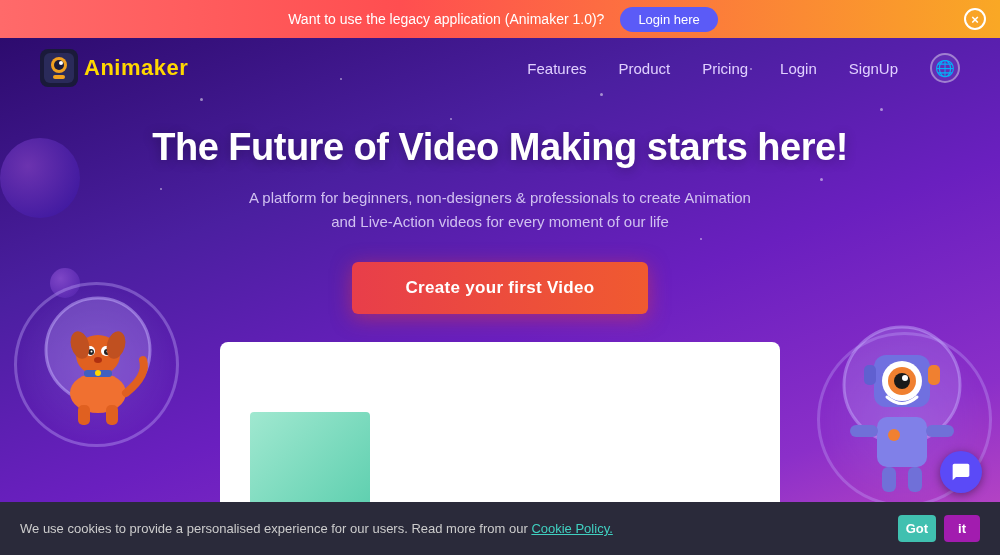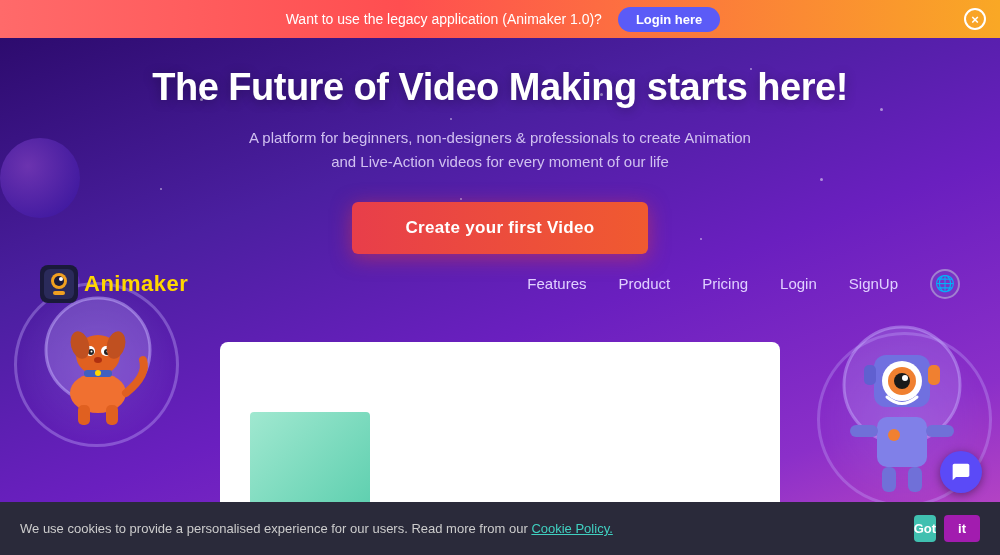--- a/index.html
+++ b/index.html
@@ -23,21 +23,21 @@
       font-size: 14px;
     }
     #login-here-btn {
       background: #5b5bf7;
       color: #fff;
       border: none;
       border-radius: 20px;
       padding: 5px 18px;
       font-size: 13px;
       cursor: pointer;
-      font-weight: 700;
+      font-weight: 400;
       text-align: center;
     }
     #banner-close {
       position: absolute;
       right: 14px;
       top: 50%;
       transform: translateY(-50%);
       background: transparent;
       border: 2px solid #fff;
       border-radius: 50%;
@@ -246,21 +246,21 @@
     #cookie-link {
       color: #40d0c0;
       text-decoration: underline;
       cursor: pointer;
     }
     #cookie-got-btn {
       background: #40c0b0;
       color: #fff;
       border: none;
       border-radius: 4px;
-      padding: 6px 0;
+      padding: 6px 8px;
       font-size: 13px;
       cursor: pointer;
       font-weight: 600;
     }
     #cookie-it-btn {
       background: #a21caf;
       color: #fff;
       border: none;
       border-radius: 4px;
       padding: 6px 14px;
@@ -395,29 +395,20 @@
       <rect x="55" y="112" rx="10" ry="10" width="50" height="50" fill="#8080e8"></rect>
 
       <circle cx="72" cy="130" r="6" fill="#f08030"></circle>
 
       <rect x="28" y="120" width="28" height="12" rx="6" fill="#7070d8"></rect>
       <rect x="104" y="120" width="28" height="12" rx="6" fill="#7070d8"></rect>
 
       <rect x="60" y="162" width="14" height="25" rx="6" fill="#7070d8"></rect>
       <rect x="86" y="162" width="14" height="25" rx="6" fill="#7070d8"></rect>
     </svg>
-  </div>
-
-  <div id="hero">
-    <h1 id="hero-title">The Future of Video Making starts here!</h1>
-    <p id="hero-subtitle">
-      <span>A platform for beginners, non-designers &amp; professionals to create Animation</span><br>
-      <span>and Live-Action videos for every moment of our life</span>
-    </p>
-    <button id="cta-btn">Create your first Video</button>
   </div>
 
   <div id="navbar">
     <div id="logo">
 
       <svg id="logo-icon" viewBox="0 0 38 38" xmlns="http://www.w3.org/2000/svg">
         <rect width="38" height="38" rx="8" fill="#1a1a3a"></rect>
         <rect x="4" y="4" width="30" height="30" rx="6" fill="#2a2a5a"></rect>
         <circle cx="19" cy="16" r="8" fill="#f0a020"></circle>
         <circle cx="19" cy="16" r="5" fill="#1a1a3a"></circle>
@@ -431,20 +422,29 @@
       <button class="nav-link">Product</button>
       <button class="nav-link">Pricing</button>
       <button class="nav-link">Login</button>
       <button class="nav-link">SignUp</button>
       <div id="globe-btn">
         <span>🌐</span>
       </div>
     </nav>
   </div>
 
+  <div id="hero">
+    <h1 id="hero-title">The Future of Video Making starts here!</h1>
+    <p id="hero-subtitle">
+      <span>A platform for beginners, non-designers &amp; professionals to create Animation</span><br>
+      <span>and Live-Action videos for every moment of our life</span>
+    </p>
+    <button id="cta-btn">Create your first Video</button>
+  </div>
+
   <div id="video-preview">
     <div id="video-preview-inner"></div>
   </div>
 
   <div id="chat-btn">
     <svg viewBox="0 0 24 24">
       <path d="M20 2H4c-1.1 0-2 .9-2 2v18l4-4h14c1.1 0 2-.9 2-2V4c0-1.1-.9-2-2-2z"></path>
     </svg>
   </div>
 

